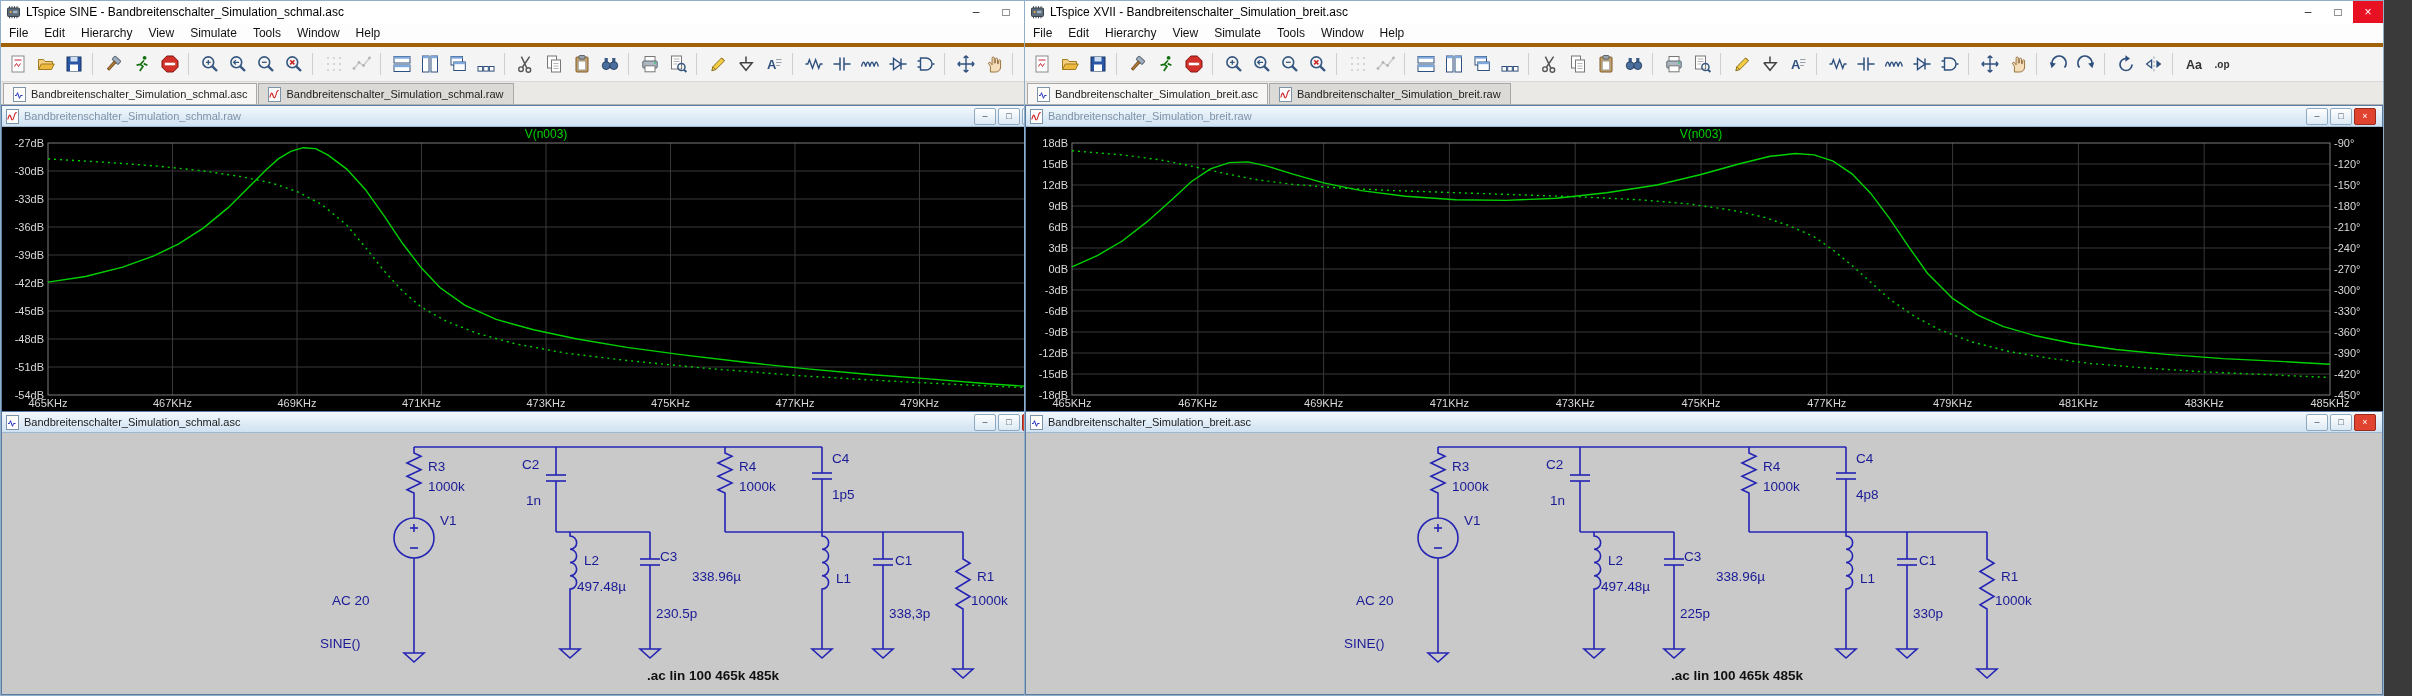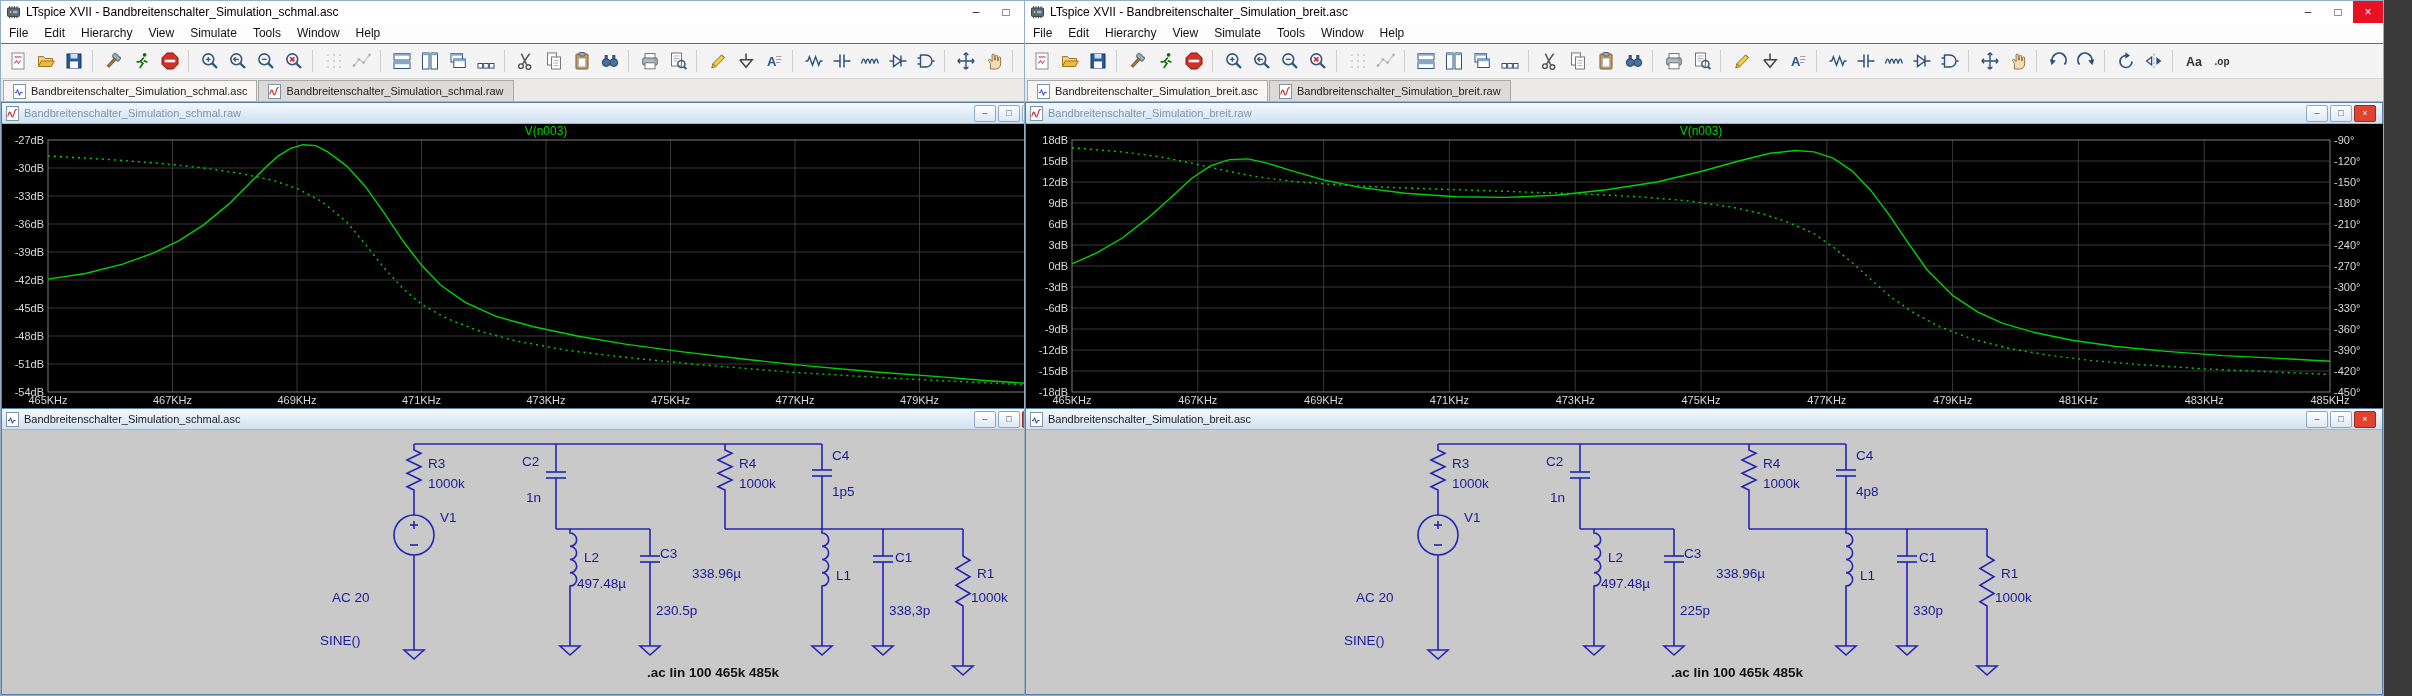--- a/index.html
+++ b/index.html
@@ -9,21 +9,21 @@
        box-sizing:border-box;display:flex;flex-direction:column}
   #win0{left:0;width:1052px}
   #win1{left:1024px;width:1360px}
   .titlebar{flex:0 0 22px;height:22px;display:flex;align-items:center;gap:6px;padding-left:6px;
        font-size:12px;color:#000;background:#fff}
   .title-text{white-space:nowrap;overflow:hidden}
   .tb-buttons{margin-left:auto;display:flex;height:100%}
   .tb-btn{width:30px;display:flex;align-items:center;justify-content:center;font-size:12px;color:#222}
   .tb-btn.red{background:#e81123;color:#fff}
   .menubar{flex:0 0 20px;height:20px;display:flex;align-items:center;font-size:12px;background:#fdfdfd;
-       border-bottom:1px solid #a16207;color:#111}
+       border-bottom:4px solid #a16207;color:#111}
   .menu-item{padding:0 8px;cursor:default}
   .toolbar{flex:0 0 34px;height:34px;display:flex;align-items:center;padding:0 3px;background:#f4f4f4;
        border-bottom:1px solid #d8d8d8;overflow:hidden;white-space:nowrap}
   .tool{flex:0 0 28px;width:28px;height:27px;display:flex;align-items:center;justify-content:center;border-radius:2px}
   .tool.disabled{opacity:.35;filter:grayscale(.8)}
   .tool span{display:flex}
   .sep{flex:0 0 3px;width:3px;height:22px;border-left:1px solid #cfcfcf;margin:0 4px}
   .tabbar{flex:0 0 22px;height:22px;background:#ebe9e6;display:flex;align-items:flex-end;gap:1px;
        padding-left:2px;border-bottom:1px solid #b3b3b3}
   .tab{height:21px;display:flex;align-items:center;gap:5px;padding:0 9px;font-size:11px;color:#222;
@@ -54,21 +54,21 @@
 <div class="app-window" id="win0">
   <div class="titlebar">
     <span class="app-icon">
         <svg width="13" height="15" viewBox="0 0 13 15">
           <rect x="0.5" y="3" width="12" height="8.5" rx="1" fill="#5d6a77" stroke="#39434d"></rect>
           <path d="M2.5,3 V1.2 M5,3 V1.2 M7.5,3 V1.2 M10,3 V1.2 M2.5,13.3 V11.5 M5,13.3 V11.5 M7.5,13.3 V11.5 M10,13.3 V11.5" stroke="#39434d" stroke-width="1" fill="none"></path>
           <circle cx="3.6" cy="7" r="1" fill="#e8b13a"></circle>
           <rect x="6" y="5.8" width="4.5" height="2.4" fill="#9fb4c8"></rect>
         </svg>
       </span>
-    <span class="title-text">LTspice XVII - Bandbreitenschalter_Simulation_schmal.asc</span>
+    <span class="title-text">LTspice SINE - Bandbreitenschalter_Simulation_schmal.asc</span>
     <div class="tb-buttons">
       <div class="tb-btn">–</div>
       <div class="tb-btn">□</div>
       <div class="tb-btn">×</div>
     </div>
   </div>
   <div class="menubar" id="menu0">
       <div class="menu-item">File</div>
       <div class="menu-item">Edit</div>
       <div class="menu-item">Hierarchy</div>

